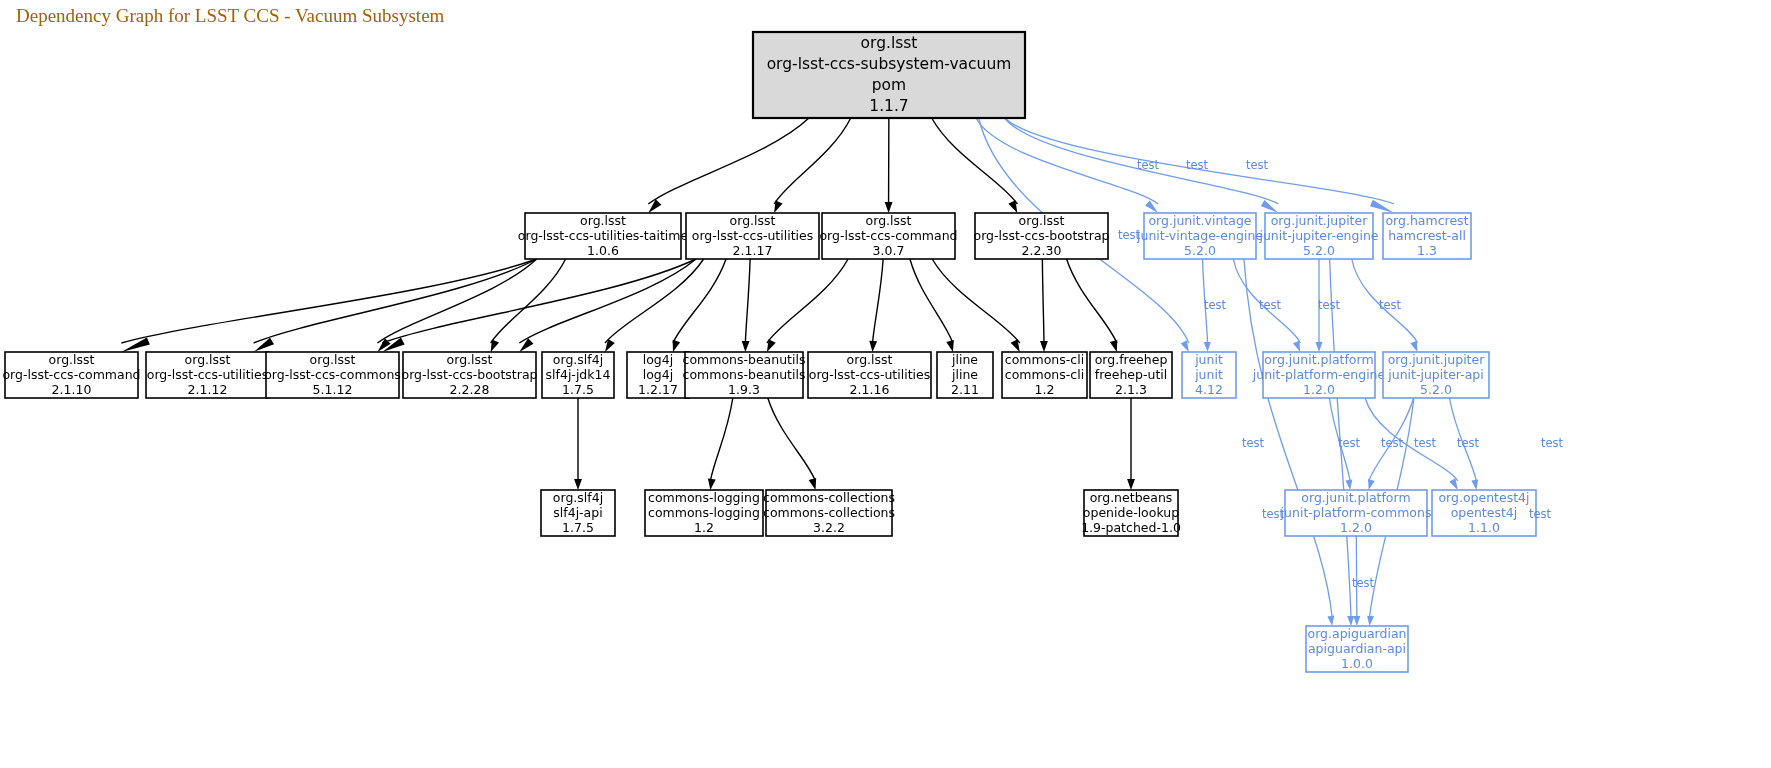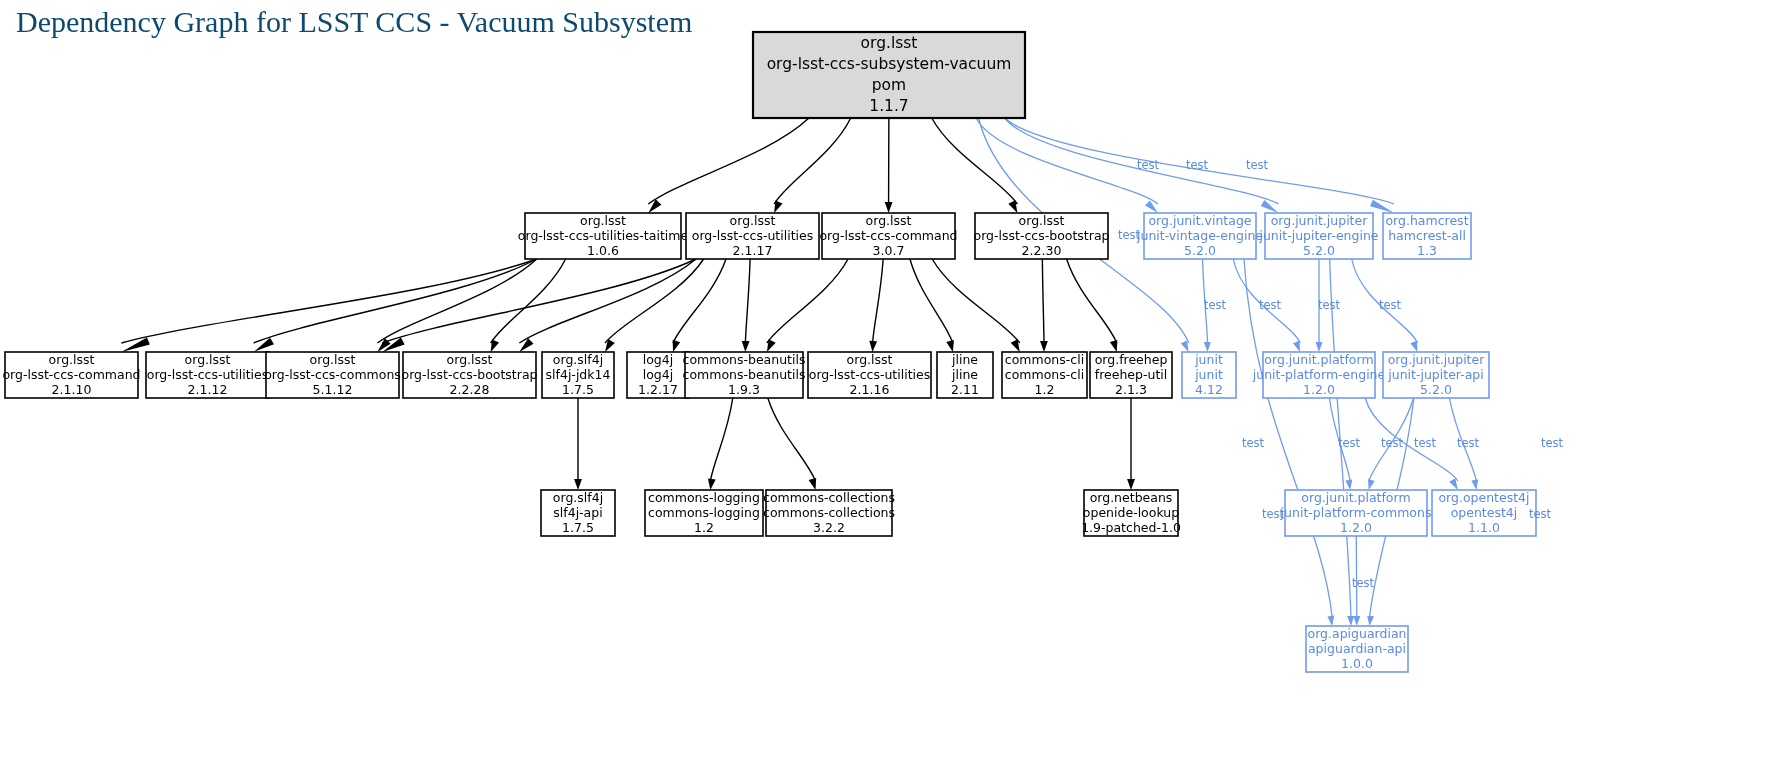--- a/index.html
+++ b/index.html
@@ -1,18 +1,18 @@
 <!DOCTYPE html>
 <html><head>
 <meta charset="utf-8">
 <style>
   html,body{margin:0;padding:0;background:#ffffff;}
   body{width:1771px;height:768px;overflow:hidden;font-family:"DejaVu Sans",sans-serif;}
   #stage{position:relative;width:1771px;height:768px;}
-  #title{position:absolute;left:16px;top:5px;font-family:"Liberation Serif",serif;font-size:30px;color:#0c4a6e;white-space:nowrap;}
+  #title{position:absolute;left:16px;top:5px;font-family:"Liberation Serif",serif;font-size:19px;color:#a16207;white-space:nowrap;}
   svg#graph{position:absolute;left:0;top:0;width:1771px;height:768px;}
   .node-rect{fill:#ffffff;stroke:#000000;stroke-width:1.6;}
   .node-rect.root{fill:#d9d9d9;stroke:#000000;stroke-width:2.2;}
   .node-rect.test{fill:#ffffff;stroke:#6f9ced;stroke-width:1.6;}
   .nt{font-family:"DejaVu Sans",sans-serif;font-size:12.5px;fill:#000000;text-anchor:middle;dominant-baseline:middle;}
   .nt.root{font-size:15.5px;}
   .nt.test{fill:#5b8ae0;}
   .edge{fill:none;stroke:#000000;stroke-width:1.4;}
   .edge.test{stroke:#6f9ced;stroke-width:1.3;}
   .ehead{fill:#000000;stroke:none;}

